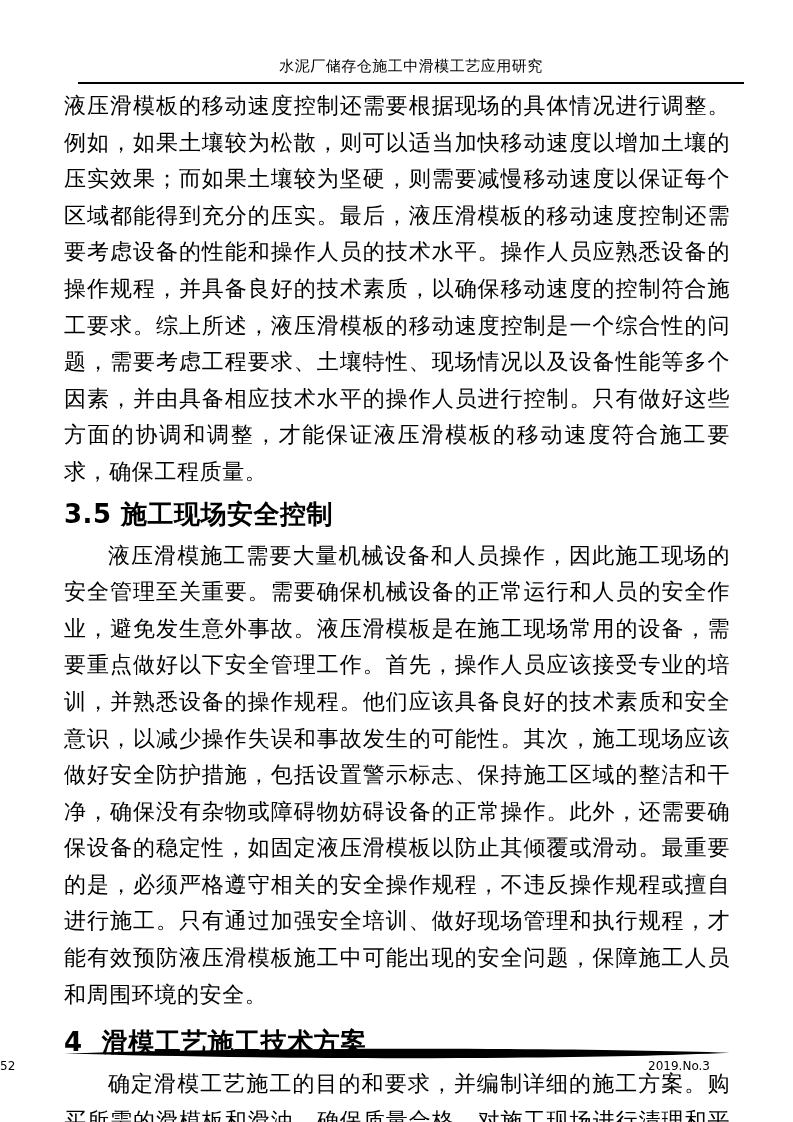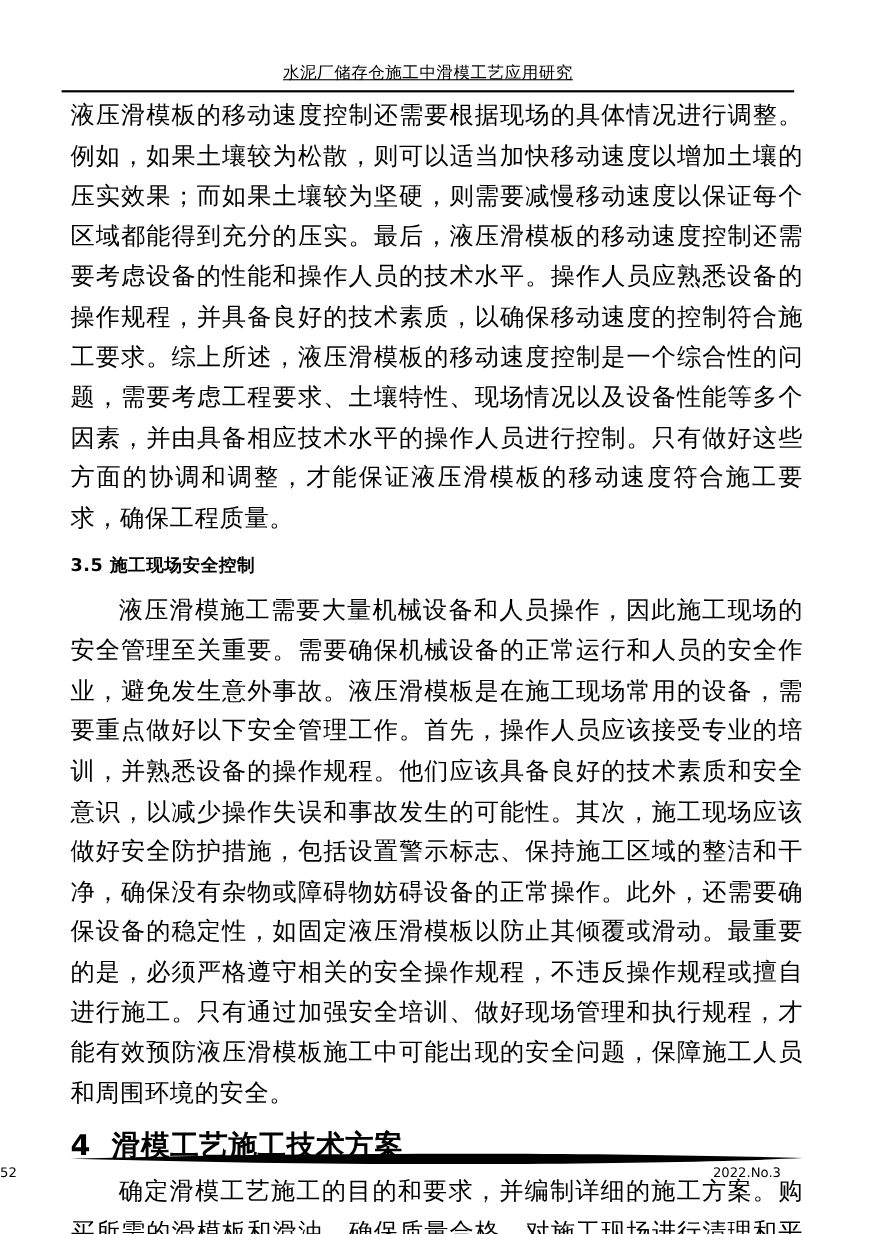--- a/index.html
+++ b/index.html
@@ -12,30 +12,29 @@
     width: 793px;
     height: 1122px;
     background: #ffffff;
     color: #000000;
     overflow: hidden;
     font-family: "DejaVu Serif", serif;
   }
   
   .running-header {
     position: absolute;
-    left: 56px;
+    left: 78px;
     width: 666px;
     top: 57px;
     text-align: center;
     font-size: 15px;
     letter-spacing: 0.5px;
     padding-bottom: 6px;
     border-bottom: 2px solid #000000;
     font-family: "DejaVu Serif", serif;
-    text-decoration: underline;
   }
   
   .content {
     position: absolute;
     left: 64px;
     width: 666px;
     top: 88px;
   }
   .body-text {
     margin: 0;
@@ -50,21 +49,21 @@
     text-indent: 2em;
   }
   .heading {
     font-family: "DejaVu Sans", sans-serif;
     font-weight: bold;
     white-space: pre-wrap;
     letter-spacing: 0.5px;
     margin: 0;
   }
   .heading-sub {
-    font-size: 16px;
+    font-size: 26px;
     line-height: 28px;
     margin: 9px 0 10px 0;
   }
   .heading-chapter {
     font-size: 26px;
     line-height: 32px;
     margin: 13px 0 8px 0;
   }
   
   .footer-divider {
@@ -119,16 +118,16 @@
     <p class="body-text indent">确定滑模工艺施工的目的和要求，并编制详细的施工方案。购买所需的滑模板和滑油，确保质量合格。对施工现场进行清理和平整，确保施工顺利进行。前期准备需要充分了解施工现场的具体情况，包括地质条件、气候环境、土壤水分</p>
 
   </div>
 
   <svg class="footer-divider" viewBox="0 0 666 11" preserveAspectRatio="none" aria-hidden="true">
     <path d="M0,5.5 C 90,2.8 210,1 340,0.8 C 470,0.6 590,2.6 666,4.8 C 590,8.4 470,10.2 340,10.2 C 210,10.2 90,8 0,5.5 Z" fill="#000000"></path>
   </svg>
 
   <div class="footer-row">
     <span class="page-number">52</span>
-    <span class="issue-number">2022.No.3</span>
+    <span class="issue-number">2019.No.3</span>
   </div>
 
 </div>
 
 </body></html>

